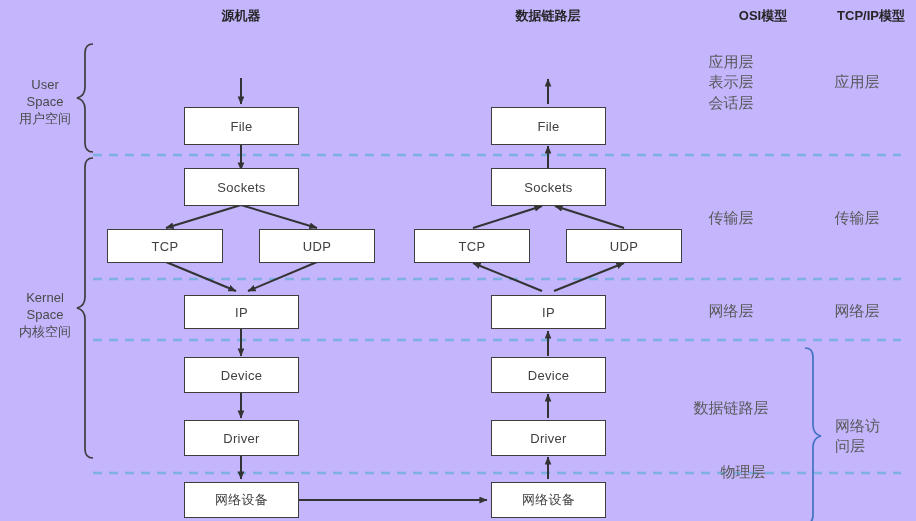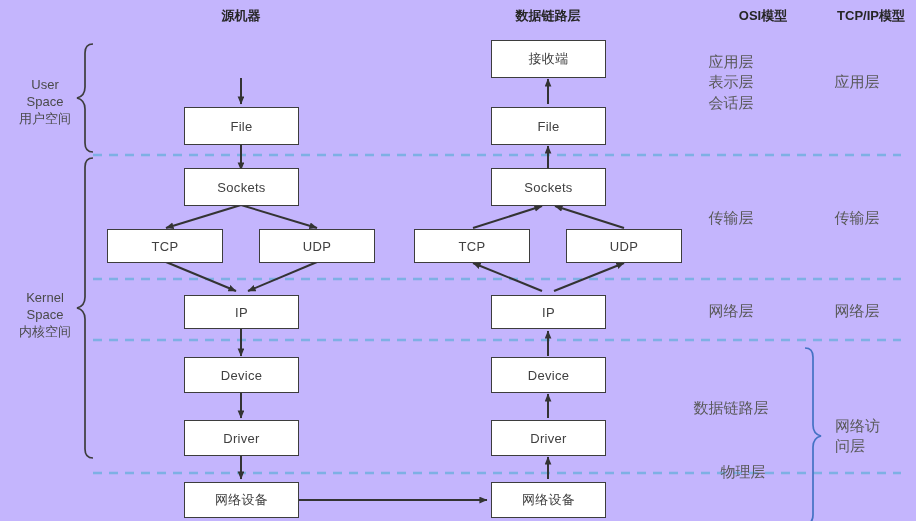--- a/index.html
+++ b/index.html
@@ -128,21 +128,20 @@
 
   <div class="node-box" style="left:184px; top:107px; width:115px; height:38px;">File</div>
   <div class="node-box" style="left:184px; top:168px; width:115px; height:38px;">Sockets</div>
   <div class="node-box" style="left:107px; top:229px; width:116px; height:34px;">TCP</div>
   <div class="node-box" style="left:259px; top:229px; width:116px; height:34px;">UDP</div>
   <div class="node-box" style="left:184px; top:295px; width:115px; height:34px;">IP</div>
   <div class="node-box" style="left:184px; top:357px; width:115px; height:36px;">Device</div>
   <div class="node-box" style="left:184px; top:420px; width:115px; height:36px;">Driver</div>
   <div class="node-box" style="left:184px; top:482px; width:115px; height:36px;">网络设备</div>
 
-  <div class="node-box" style="left:491px; top:40px; width:115px; height:38px;">接收端</div>
   <div class="node-box" style="left:491px; top:107px; width:115px; height:38px;">File</div>
   <div class="node-box" style="left:491px; top:168px; width:115px; height:38px;">Sockets</div>
   <div class="node-box" style="left:414px; top:229px; width:116px; height:34px;">TCP</div>
   <div class="node-box" style="left:566px; top:229px; width:116px; height:34px;">UDP</div>
   <div class="node-box" style="left:491px; top:295px; width:115px; height:34px;">IP</div>
   <div class="node-box" style="left:491px; top:357px; width:115px; height:36px;">Device</div>
   <div class="node-box" style="left:491px; top:420px; width:115px; height:36px;">Driver</div>
   <div class="node-box" style="left:491px; top:482px; width:115px; height:36px;">网络设备</div>
 
   <div class="side-label" style="left:45px; top:102px;">User

